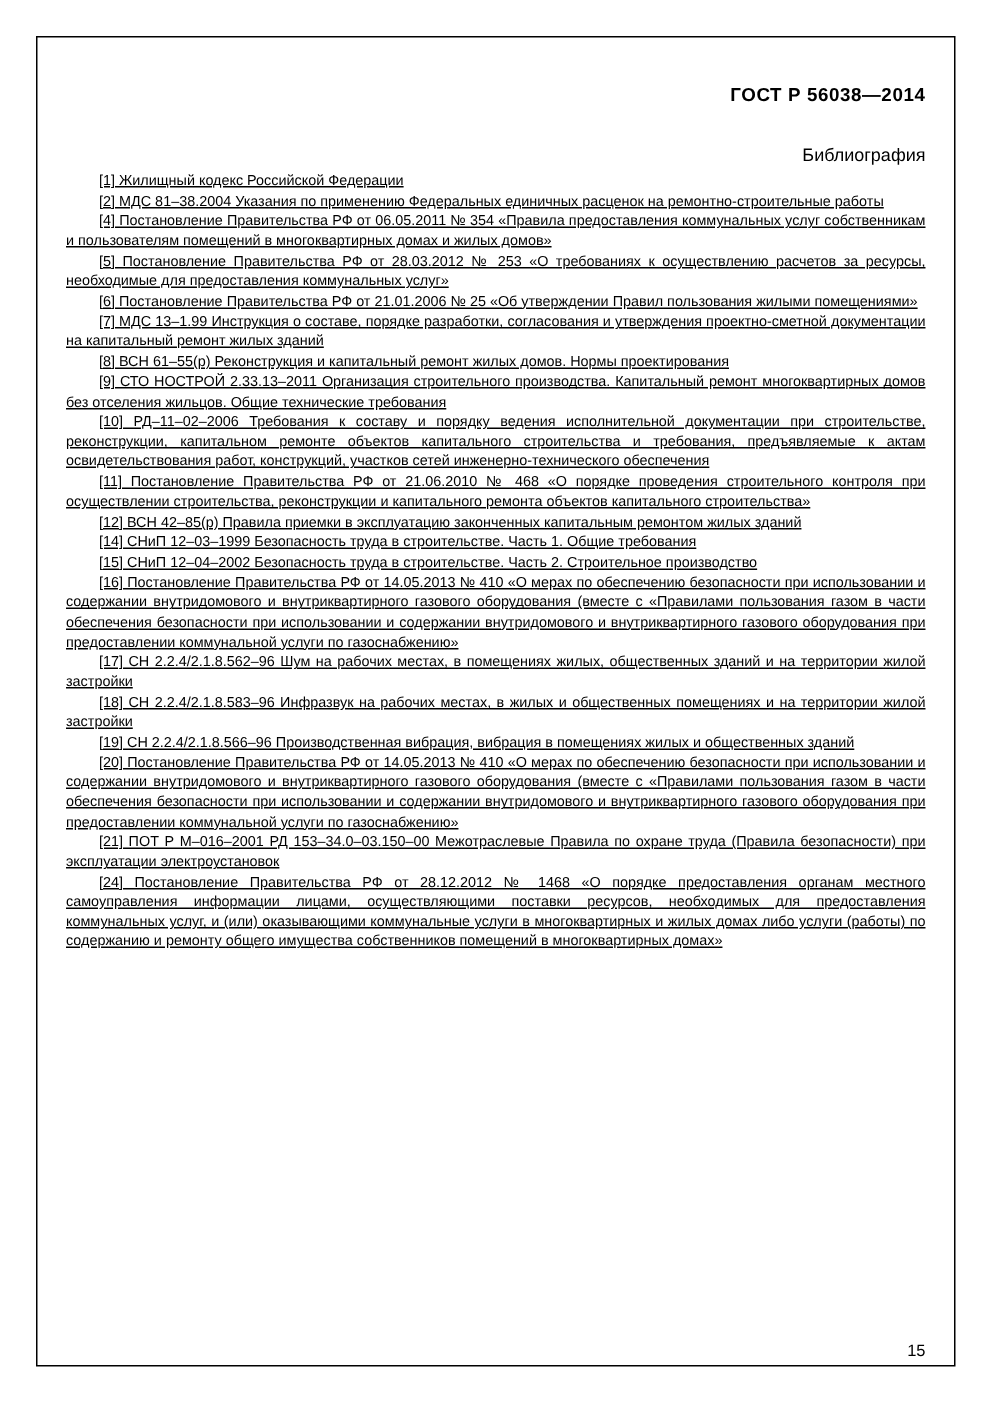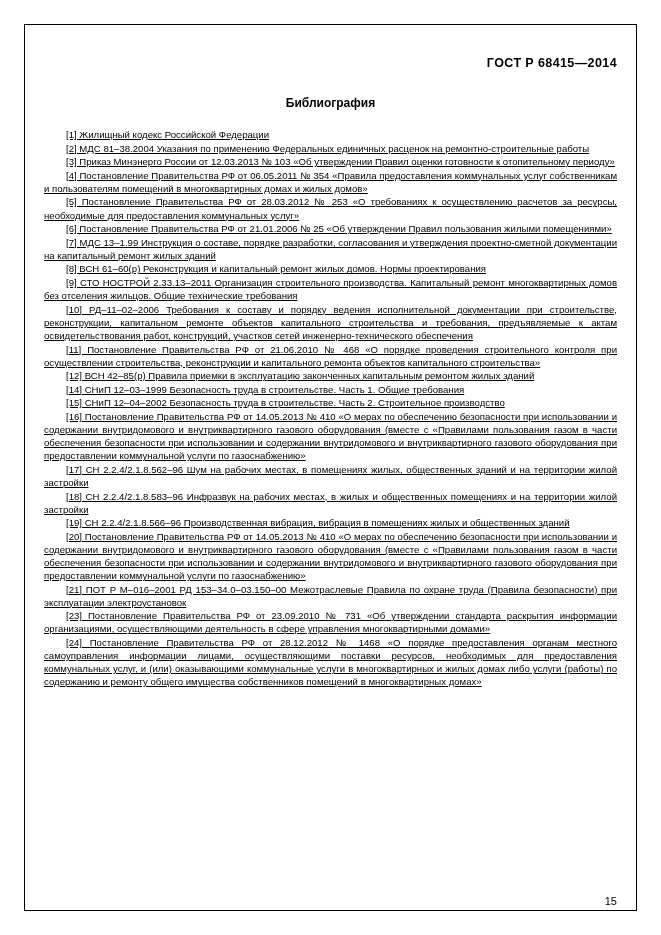--- a/index.html
+++ b/index.html
@@ -33,24 +33,24 @@
     width: 573px;
   }
   .std-header {
     text-align: right;
     font-size: 12.5px;
     font-weight: bold;
     letter-spacing: 0.4px;
     margin-bottom: 26px;
   }
   .doc-title {
-    text-align: center;
+    text-align: right;
     font-size: 12px;
-    font-weight: bold;
-    margin-bottom: 18px;
+    font-weight: normal;
+    margin-bottom: 4px;
   }
   .bib-list {
     font-size: 9.6px;
     line-height: 13.1px;
     text-align: justify;
   }
   .bib-item {
     margin: 0 0 0.5px 0;
     text-indent: 22px;
     text-align: justify;
@@ -64,42 +64,40 @@
     font-size: 11px;
   }
 </style>
 </head>
 <body>
 
 <div class="page">
   <div class="border"></div>
 
   <div class="content">
-    <div class="std-header">ГОСТ Р 68415—2014</div>
+    <div class="std-header">ГОСТ Р 56038—2014</div>
     <div class="doc-title">Библиография</div>
     <div class="bib-list">
         <p class="bib-item">[1] Жилищный кодекс Российской Федерации</p>
         <p class="bib-item">[2] МДС 81–38.2004 Указания по применению Федеральных единичных расценок на ремонтно-строительные работы</p>
-        <p class="bib-item">[3] Приказ Минэнерго России от 12.03.2013 № 103 «Об утверждении Правил оценки готовности к отопительному периоду»</p>
         <p class="bib-item">[4] Постановление Правительства РФ от 06.05.2011 № 354 «Правила предоставления коммунальных услуг собственникам и пользователям помещений в многоквартирных домах и жилых домов»</p>
         <p class="bib-item">[5] Постановление Правительства РФ от 28.03.2012 № 253 «О требованиях к осуществлению расчетов за ресурсы, необходимые для предоставления коммунальных услуг»</p>
         <p class="bib-item">[6] Постановление Правительства РФ от 21.01.2006 № 25 «Об утверждении Правил пользования жилыми помещениями»</p>
         <p class="bib-item">[7] МДС 13–1.99 Инструкция о составе, порядке разработки, согласования и утверждения проектно-сметной документации на капитальный ремонт жилых зданий</p>
-        <p class="bib-item">[8] ВСН 61–60(р) Реконструкция и капитальный ремонт жилых домов. Нормы проектирования</p>
+        <p class="bib-item">[8] ВСН 61–55(р) Реконструкция и капитальный ремонт жилых домов. Нормы проектирования</p>
         <p class="bib-item">[9] СТО НОСТРОЙ 2.33.13–2011 Организация строительного производства. Капитальный ремонт многоквартирных домов без отселения жильцов. Общие технические требования</p>
         <p class="bib-item">[10] РД–11–02–2006 Требования к составу и порядку ведения исполнительной документации при строительстве, реконструкции, капитальном ремонте объектов капитального строительства и требования, предъявляемые к актам освидетельствования работ, конструкций, участков сетей инженерно-технического обеспечения</p>
         <p class="bib-item">[11] Постановление Правительства РФ от 21.06.2010 № 468 «О порядке проведения строительного контроля при осуществлении строительства, реконструкции и капитального ремонта объектов капитального строительства»</p>
         <p class="bib-item">[12] ВСН 42–85(р) Правила приемки в эксплуатацию законченных капитальным ремонтом жилых зданий</p>
         <p class="bib-item">[14] СНиП 12–03–1999 Безопасность труда в строительстве. Часть 1. Общие требования</p>
         <p class="bib-item">[15] СНиП 12–04–2002 Безопасность труда в строительстве. Часть 2. Строительное производство</p>
         <p class="bib-item">[16] Постановление Правительства РФ от 14.05.2013 № 410 «О мерах по обеспечению безопасности при использовании и содержании внутридомового и внутриквартирного газового оборудования (вместе с «Правилами пользования газом в части обеспечения безопасности при использовании и содержании внутридомового и внутриквартирного газового оборудования при предоставлении коммунальной услуги по газоснабжению»</p>
         <p class="bib-item">[17] СН 2.2.4/2.1.8.562–96 Шум на рабочих местах, в помещениях жилых, общественных зданий и на территории жилой застройки</p>
         <p class="bib-item">[18] СН 2.2.4/2.1.8.583–96 Инфразвук на рабочих местах, в жилых и общественных помещениях и на территории жилой застройки</p>
         <p class="bib-item">[19] СН 2.2.4/2.1.8.566–96 Производственная вибрация, вибрация в помещениях жилых и общественных зданий</p>
         <p class="bib-item">[20] Постановление Правительства РФ от 14.05.2013 № 410 «О мерах по обеспечению безопасности при использовании и содержании внутридомового и внутриквартирного газового оборудования (вместе с «Правилами пользования газом в части обеспечения безопасности при использовании и содержании внутридомового и внутриквартирного газового оборудования при предоставлении коммунальной услуги по газоснабжению»</p>
         <p class="bib-item">[21] ПОТ Р М–016–2001 РД 153–34.0–03.150–00 Межотраслевые Правила по охране труда (Правила безопасности) при эксплуатации электроустановок</p>
-        <p class="bib-item">[23] Постановление Правительства РФ от 23.09.2010 № 731 «Об утверждении стандарта раскрытия информации организациями, осуществляющими деятельность в сфере управления многоквартирными домами»</p>
         <p class="bib-item">[24] Постановление Правительства РФ от 28.12.2012 № 1468 «О порядке предоставления органам местного самоуправления информации лицами, осуществляющими поставки ресурсов, необходимых для предоставления коммунальных услуг, и (или) оказывающими коммунальные услуги в многоквартирных и жилых домах либо услуги (работы) по содержанию и ремонту общего имущества собственников помещений в многоквартирных домах»</p>
       </div>
   </div>
 
   <div class="page-number">15</div>
 </div>
 
 </body></html>

